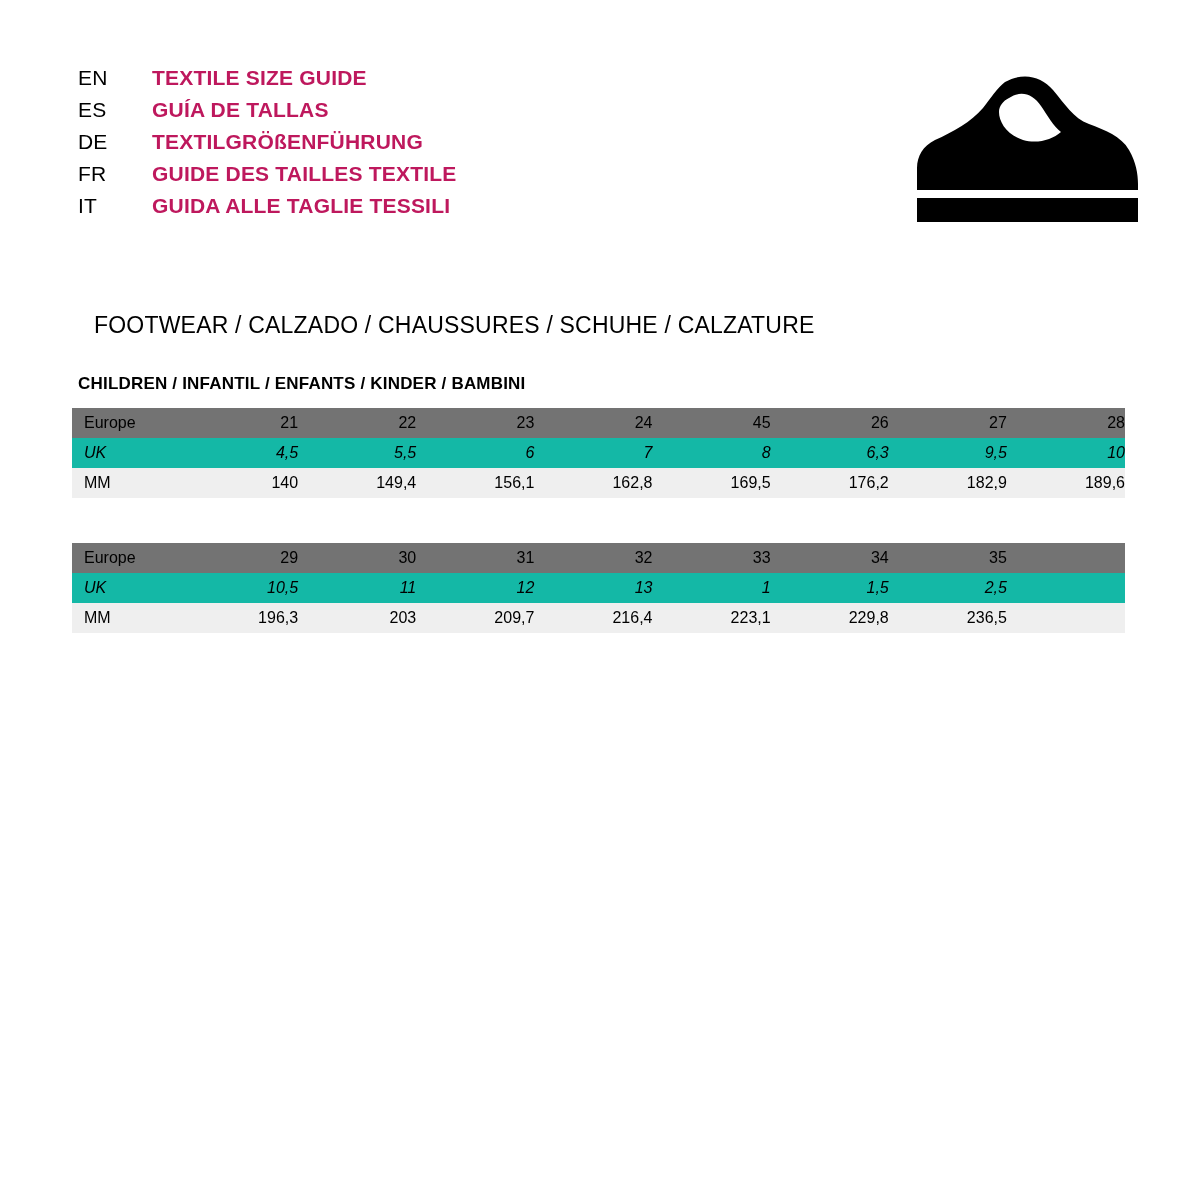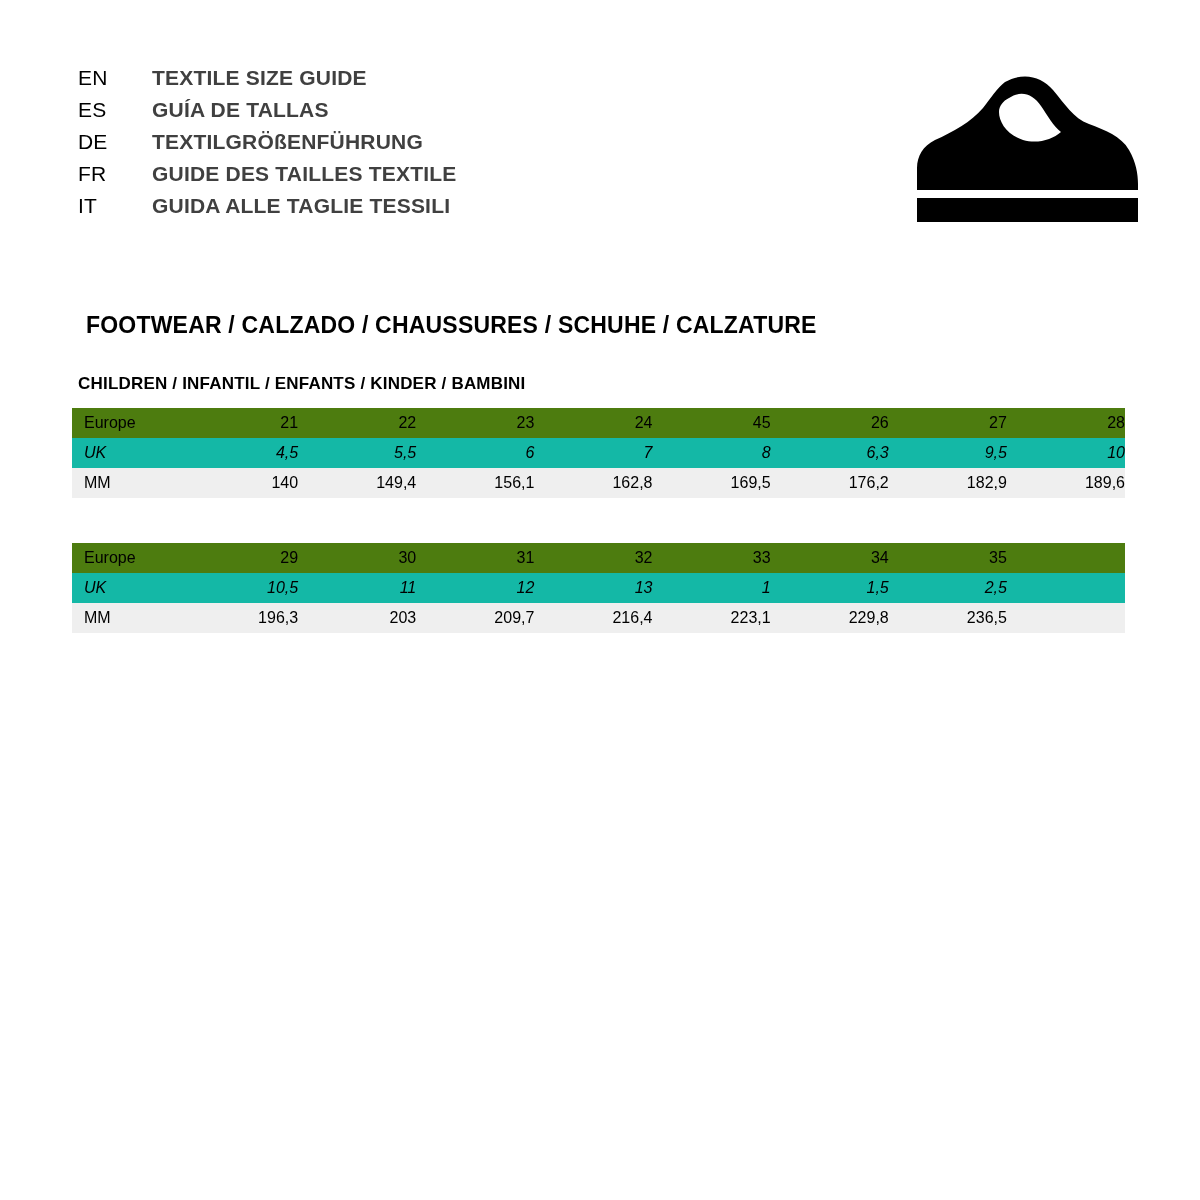--- a/index.html
+++ b/index.html
@@ -37,40 +37,40 @@
     width: 74px;
     font-size: 21px;
     font-weight: 400;
     letter-spacing: 0.2px;
     color: #000;
   }
   .lang-text {
     font-size: 21px;
     font-weight: 700;
     letter-spacing: 0.2px;
-    color: #404040;
+    color: #be185d;
     white-space: nowrap;
   }
 
   
   .shoe-icon {
     position: absolute;
     left: 905px;
     top: 70px;
     width: 240px;
     height: 155px;
   }
 
   
   .section-title {
     position: absolute;
-    left: 86px;
+    left: 94px;
     top: 312px;
     font-size: 23px;
-    font-weight: 700;
+    font-weight: 400;
     letter-spacing: 0.2px;
   }
   .sub-title {
     position: absolute;
     left: 78px;
     top: 374px;
     font-size: 17px;
     font-weight: 700;
     letter-spacing: 0.2px;
   }
@@ -92,21 +92,21 @@
     text-align: right;
     padding: 0;
     line-height: 30px;
   }
   .size-table td.label {
     text-align: left;
     padding-left: 12px;
     width: 96px;
   }
   .size-table tr.row-head td {
-    background: #4d7c0f;
+    background: #737373;
   }
   .size-table tr.row-alt td {
     background: #14b8a6;
     font-style: italic;
   }
   .size-table tr.row-shade td {
     background: #efefef;
   }
 </style>
 </head>

